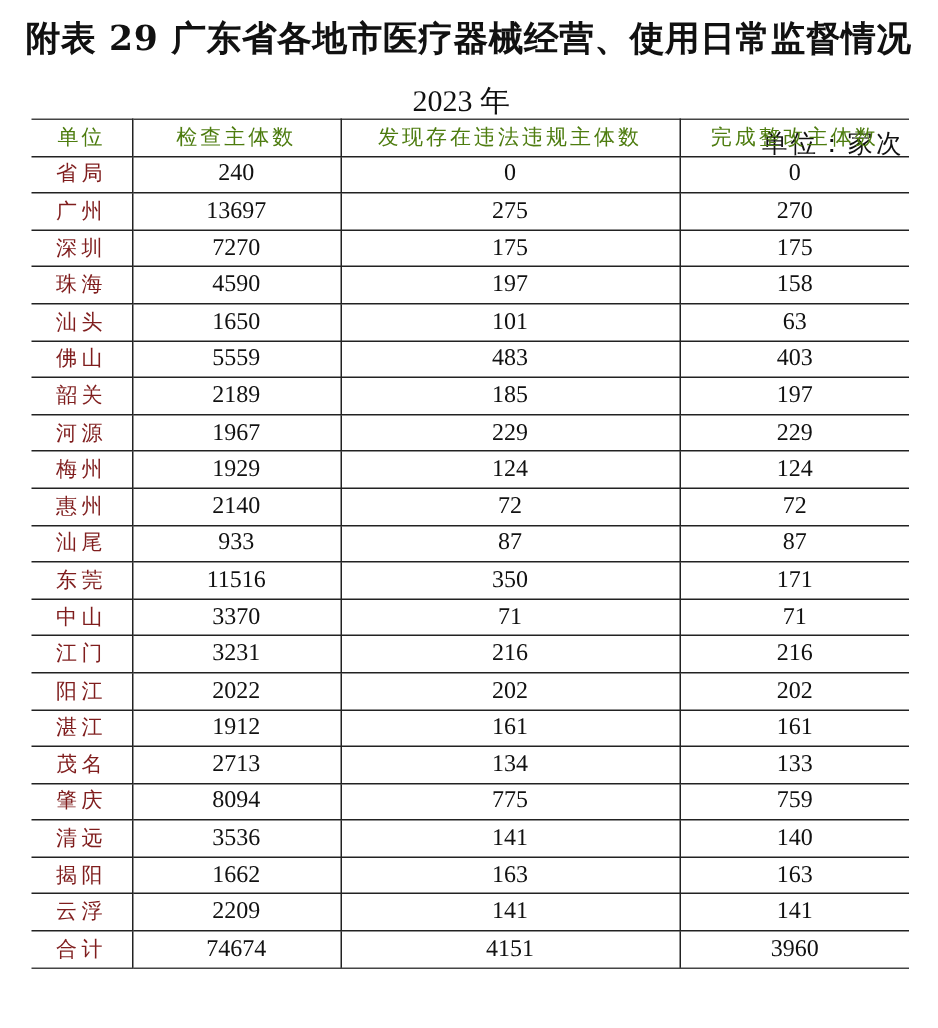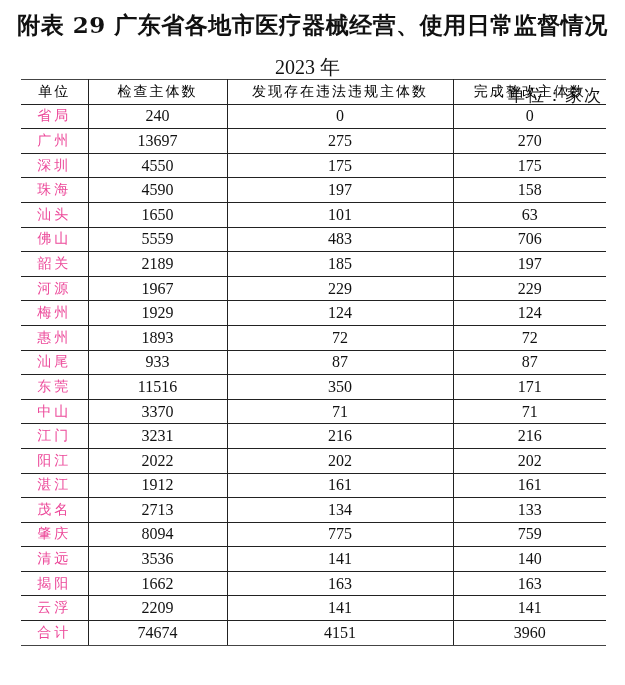--- a/index.html
+++ b/index.html
@@ -32,23 +32,23 @@
     table.data col.c2 { width: 226px; }
     table.data col.c3 { width: 153px; }
     table.data th, table.data td {
       height: 23.6px; padding: 0; text-align: center; vertical-align: middle;
       border-top: 1px solid #222; border-bottom: 1px solid #222;
       border-left: 1px solid #222; border-right: 1px solid #222;
       font-weight: normal; white-space: nowrap; overflow: hidden;
     }
     table.data tr > :first-child { border-left: none; }
     table.data tr > :last-child { border-right: none; }
-    table.data thead th { border-top: 1.5px solid #444; font-size: 14px; letter-spacing: 2px; color: #000000; }
+    table.data thead th { border-top: 1.5px solid #444; font-size: 14px; letter-spacing: 2px; color: #4d7c0f; }
     table.data tbody tr:last-child td { border-bottom: 1.5px solid #444; }
-    td.name { font-size: 14px; letter-spacing: 3px; color: #ec4899; }
+    td.name { font-size: 14px; letter-spacing: 3px; color: #7f1d1d; }
     td.num {
       font-family: "Liberation Serif", "DejaVu Serif", serif; font-size: 16px;
     }
   </style>
 </head>
 <body>
 
 <div class="title">附表 29 广东省各地市医疗器械经营、使用日常监督情况</div>
 <div class="year">2023 年</div>
 <div class="unit">单位：家次</div>
@@ -76,41 +76,41 @@
         <td class="num">0</td>
       </tr>
       <tr>
         <td class="name">广州</td>
         <td class="num">13697</td>
         <td class="num">275</td>
         <td class="num">270</td>
       </tr>
       <tr>
         <td class="name">深圳</td>
-        <td class="num">4550</td>
+        <td class="num">7270</td>
         <td class="num">175</td>
         <td class="num">175</td>
       </tr>
       <tr>
         <td class="name">珠海</td>
         <td class="num">4590</td>
         <td class="num">197</td>
         <td class="num">158</td>
       </tr>
       <tr>
         <td class="name">汕头</td>
         <td class="num">1650</td>
         <td class="num">101</td>
         <td class="num">63</td>
       </tr>
       <tr>
         <td class="name">佛山</td>
         <td class="num">5559</td>
         <td class="num">483</td>
-        <td class="num">706</td>
+        <td class="num">403</td>
       </tr>
       <tr>
         <td class="name">韶关</td>
         <td class="num">2189</td>
         <td class="num">185</td>
         <td class="num">197</td>
       </tr>
       <tr>
         <td class="name">河源</td>
         <td class="num">1967</td>
@@ -118,21 +118,21 @@
         <td class="num">229</td>
       </tr>
       <tr>
         <td class="name">梅州</td>
         <td class="num">1929</td>
         <td class="num">124</td>
         <td class="num">124</td>
       </tr>
       <tr>
         <td class="name">惠州</td>
-        <td class="num">1893</td>
+        <td class="num">2140</td>
         <td class="num">72</td>
         <td class="num">72</td>
       </tr>
       <tr>
         <td class="name">汕尾</td>
         <td class="num">933</td>
         <td class="num">87</td>
         <td class="num">87</td>
       </tr>
       <tr>

